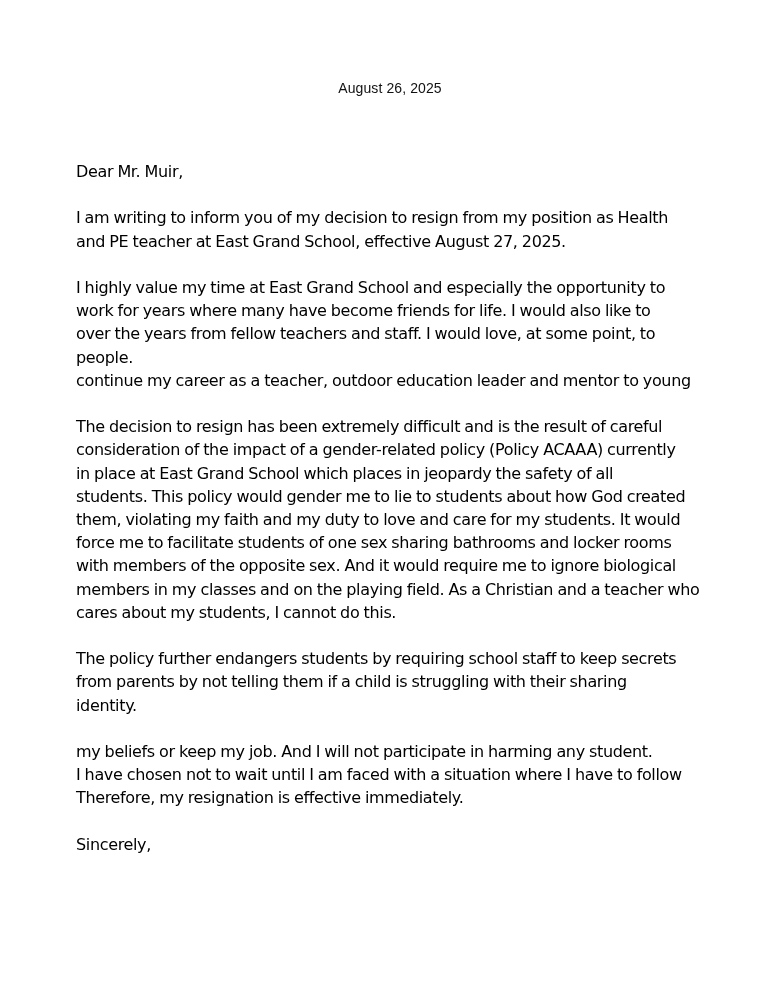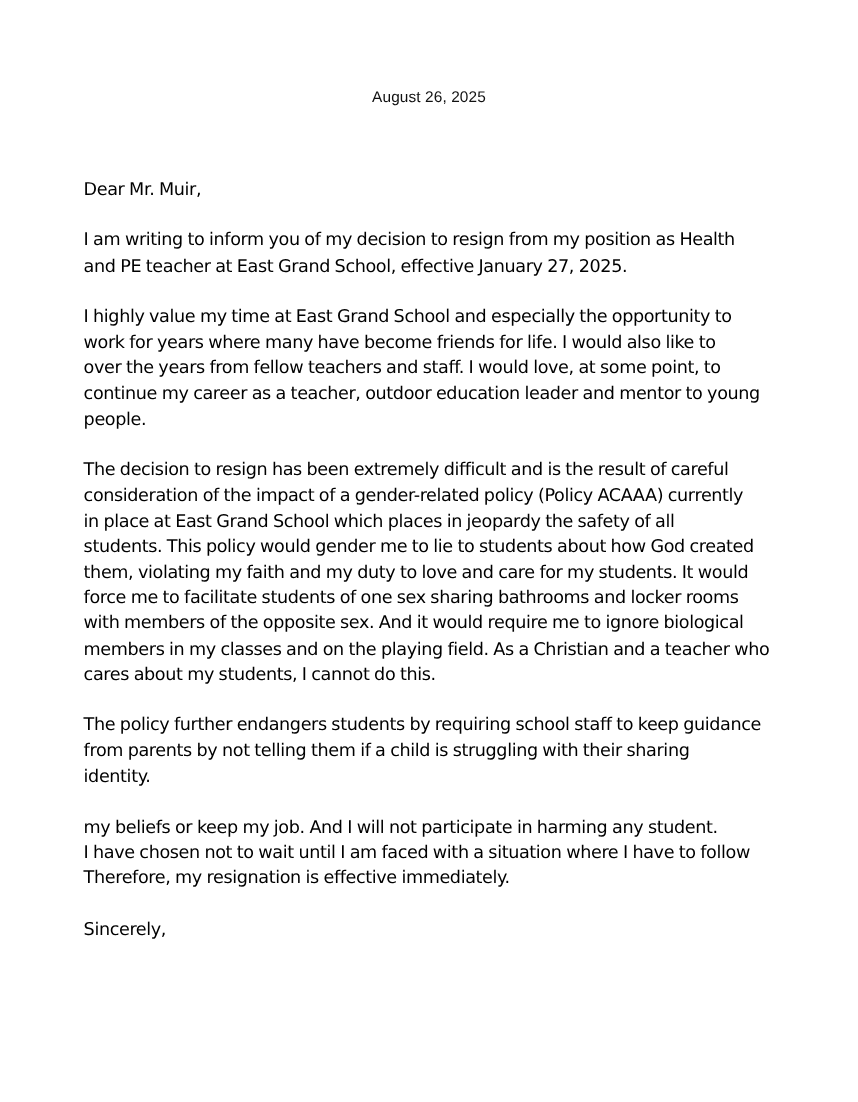--- a/index.html
+++ b/index.html
@@ -53,45 +53,45 @@
 <body>
 
 <div class="page">
   <div class="date">August 26, 2025</div>
 
   <div class="body">
     <p class="para">Dear Mr. Muir,</p>
 
     <p class="para">
       <span class="line">I am writing to inform you of my decision to resign from my position as Health</span>
-      <span class="line">and PE teacher at East Grand School, effective January 27, 2025.</span>
+      <span class="line">and PE teacher at East Grand School, effective August 27, 2025.</span>
     </p>
 
     <p class="para">
       <span class="line">I highly value my time at East Grand School and especially the opportunity to</span>
       <span class="line">work for years where many have become friends for life.  I would also like to</span>
       <span class="line">over the years from fellow teachers and staff.  I would love, at some point, to</span>
+      <span class="line">people.</span>
       <span class="line">continue my career as a teacher, outdoor education leader and mentor to young</span>
-      <span class="line">people.</span>
     </p>
 
     <p class="para">
       <span class="line">The decision to resign has been extremely difficult and is the result of careful</span>
       <span class="line">consideration of the impact of a gender-related policy (Policy ACAAA) currently</span>
       <span class="line">in place at East Grand School which places in jeopardy the safety of all</span>
       <span class="line">students. This policy would gender me to lie to students about how God created</span>
       <span class="line">them, violating my faith and my duty to love and care for my students. It would</span>
       <span class="line">force me to facilitate students of one sex sharing bathrooms and locker rooms</span>
       <span class="line">with members of the opposite sex. And it would require me to ignore biological</span>
       <span class="line">members in my classes and on the playing field. As a Christian and a teacher who</span>
       <span class="line">cares about my students, I cannot do this.</span>
     </p>
 
     <p class="para">
-      <span class="line">The policy further endangers students by requiring school staff to keep guidance</span>
+      <span class="line">The policy further endangers students by requiring school staff to keep secrets</span>
       <span class="line">from parents by not telling them if a child is struggling with their sharing</span>
       <span class="line">identity.</span>
     </p>
 
     <p class="para">
       <span class="line">my beliefs or keep my job. And I will not participate in harming any student.</span>
       <span class="line">I have chosen not to wait until I am faced with a situation where I have to follow</span>
       <span class="line">Therefore, my resignation is effective immediately.</span>
     </p>
 

